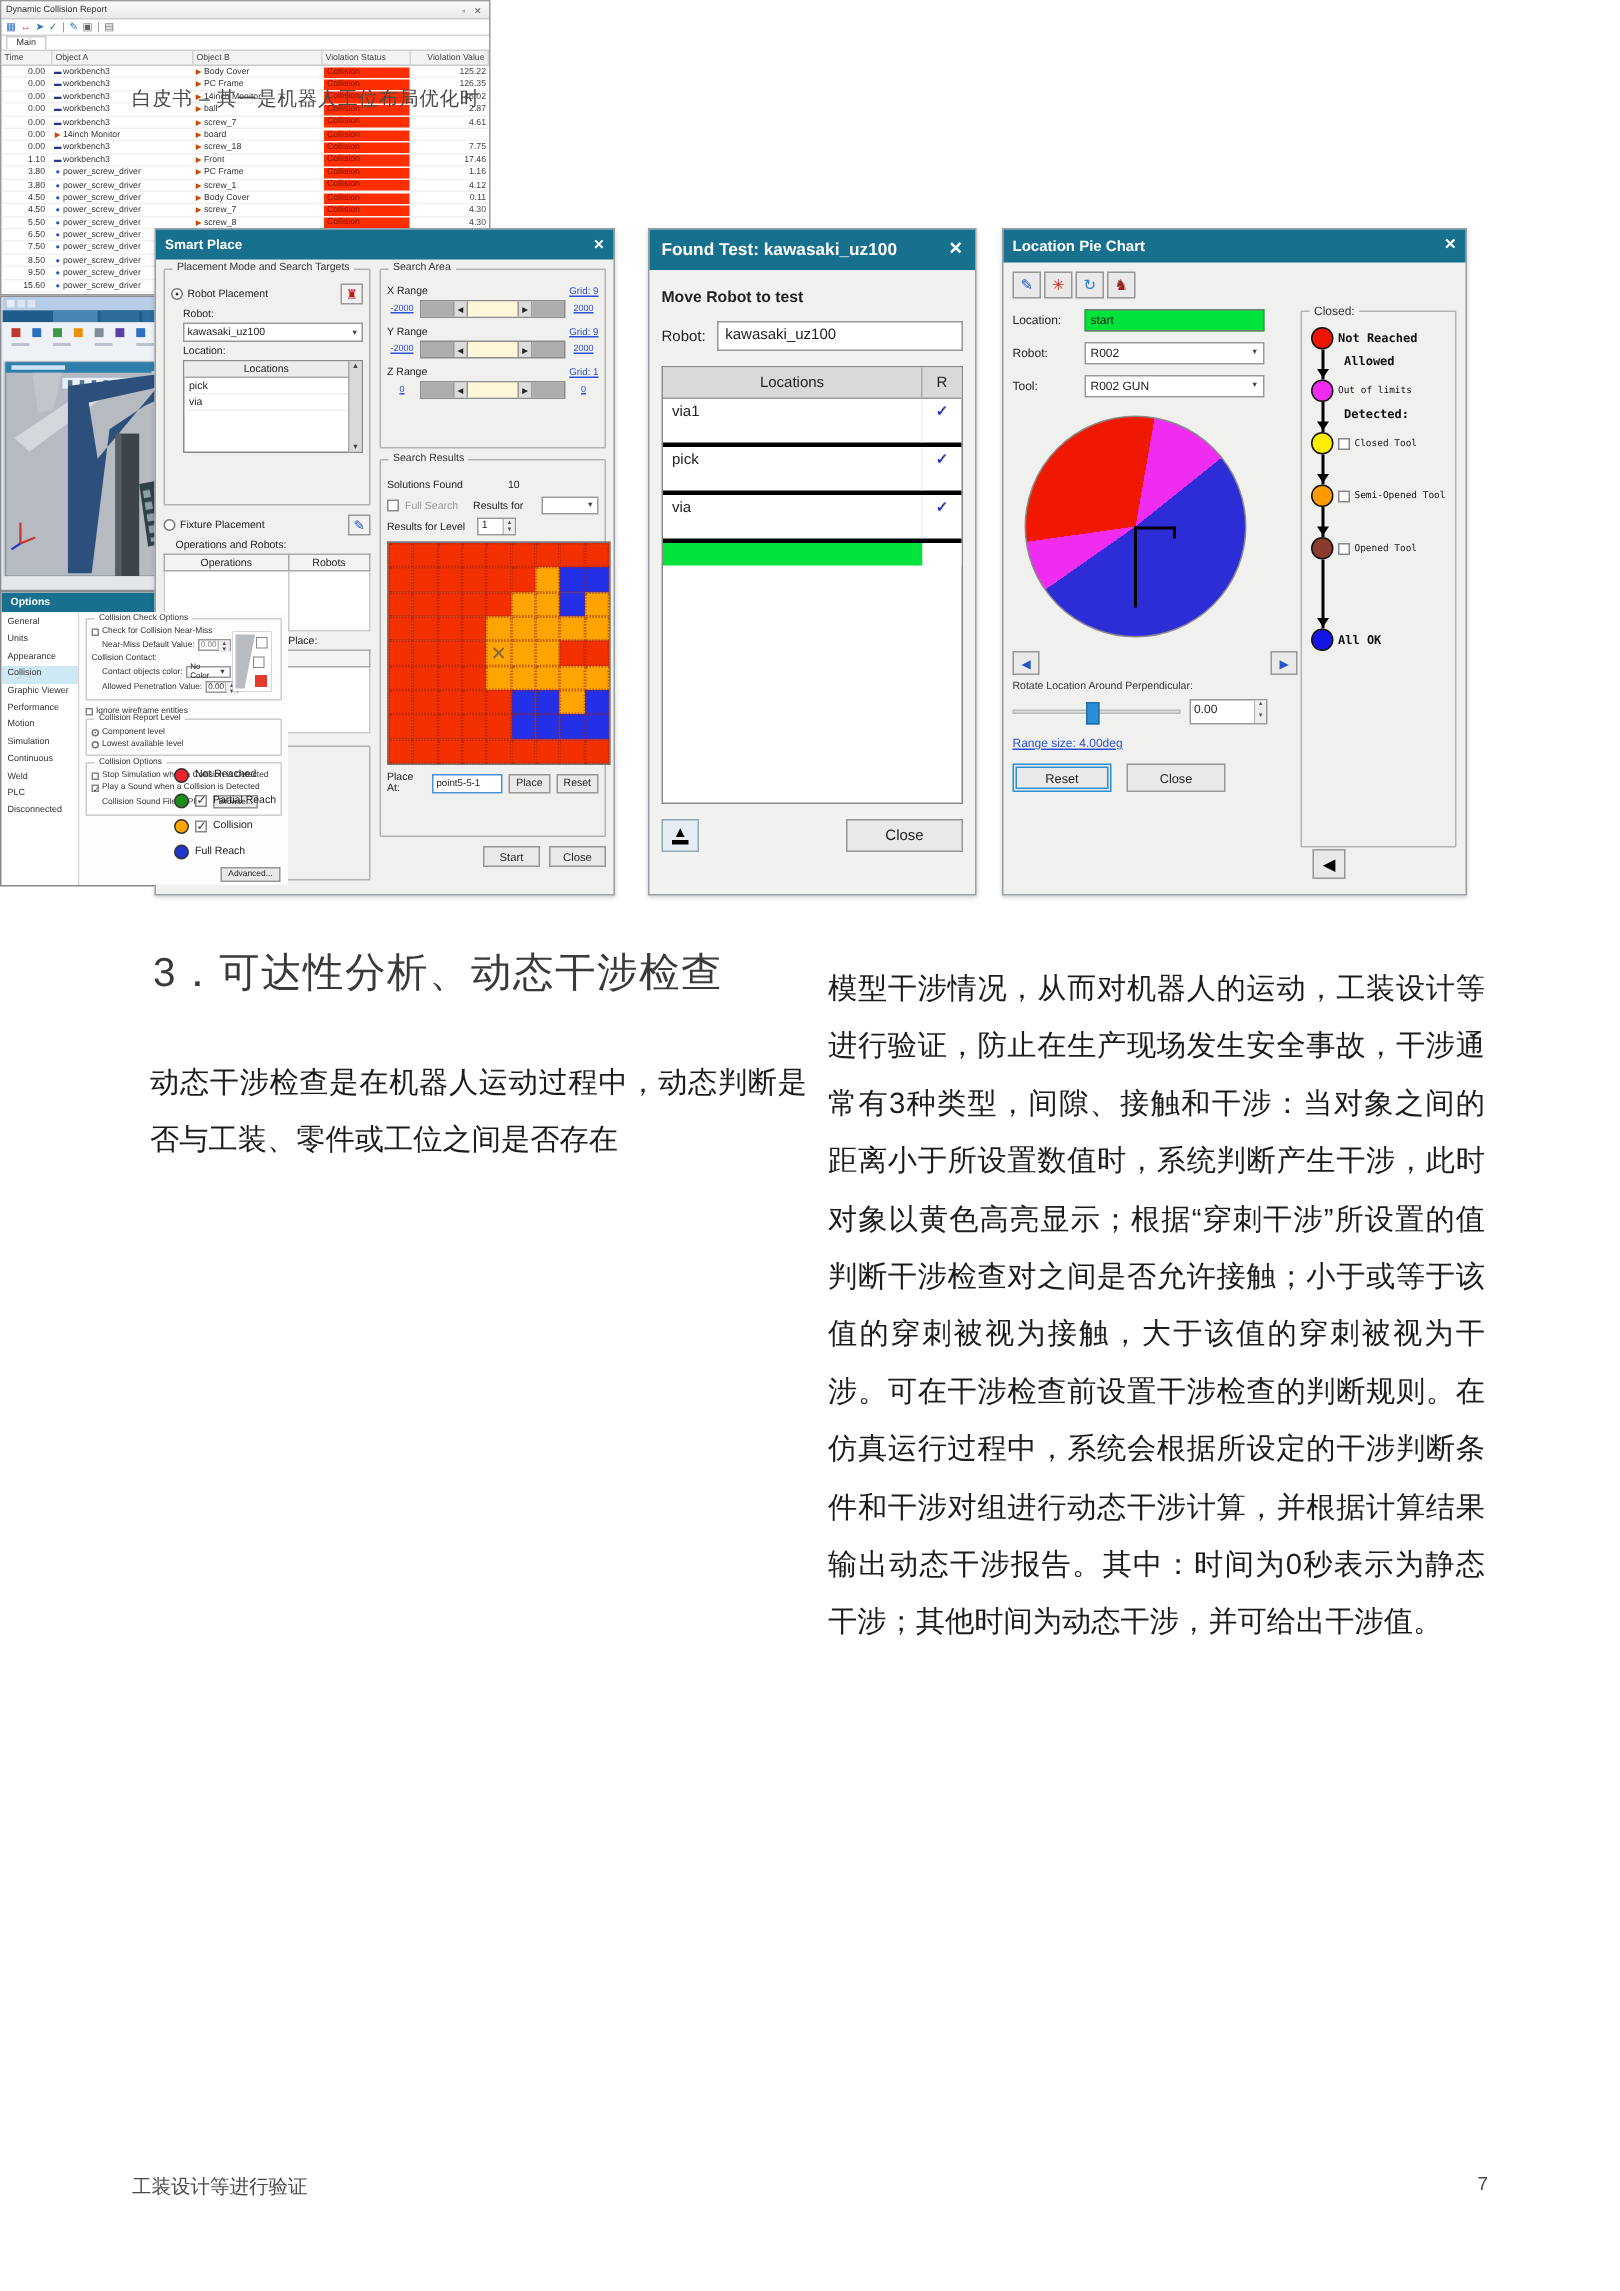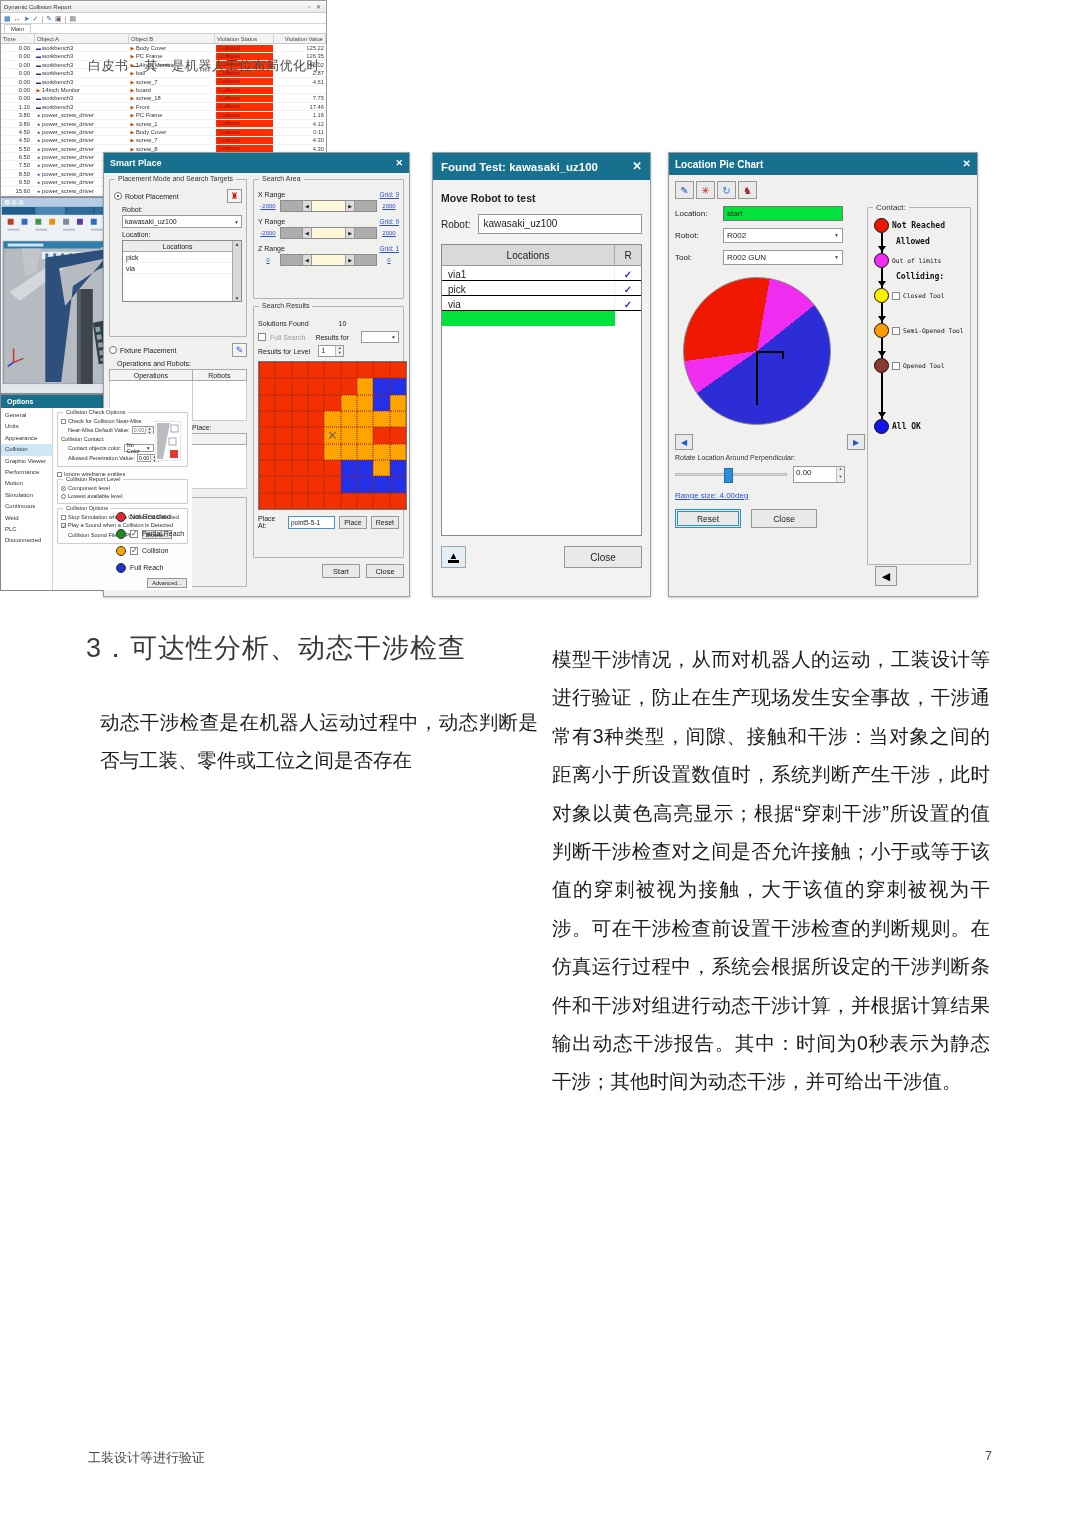--- a/index.html
+++ b/index.html
@@ -2,21 +2,21 @@
 <html><head>
 <meta charset="utf-8">
 <style>
 *{box-sizing:border-box;margin:0;padding:0}
 html,body{background:#fff}
 body{font-family:"Liberation Sans",sans-serif}
 .page{position:relative;width:1080px;height:1527px;background:#fff;margin:0 auto;overflow:hidden}
 .hdr{position:absolute;left:88px;top:57px;font-size:13px;color:#4a4a4a;letter-spacing:.5px}
 .ftr{position:absolute;left:88px;top:1449px;font-size:13px;color:#4a4a4a}
 .pgnum{position:absolute;right:88px;top:1449px;font-size:12.5px;color:#4a4a4a}
-.h2{position:absolute;left:86px;top:630px;font-size:27px;color:#3a3a3a;letter-spacing:1px}
+.h2{position:absolute;left:102px;top:630px;font-size:27px;color:#3a3a3a;letter-spacing:1px}
 .colL{position:absolute;left:100px;top:703px;width:438px;font-size:19.5px;line-height:38.4px;color:#1c1c1c;text-align:justify}
 .colR{position:absolute;left:552px;top:640px;width:438px;font-size:19.5px;line-height:38.4px;color:#1c1c1c;text-align:justify}
 .colL p+p{margin-top:37px}
 
 .dlg{position:absolute;background:#f0f0ef;border:1px solid #98a0a6;box-shadow:0 1px 3px rgba(0,0,0,.22)}
 .tbar{background:#16708e;color:#fff;display:flex;align-items:center;justify-content:space-between;padding:0 6px;font-weight:bold}
 .xbtn{cursor:pointer;font-weight:bold;line-height:1}
 .grp{border:1px solid #b3b3b3;position:relative;border-radius:1px}
 .grp>.cap{position:absolute;top:-5px;left:5px;background:#f0f0ef;padding:0 3px;font-size:7px;color:#333;white-space:nowrap}
 .btn{background:#e9e9e9;border:1px solid #979797;display:inline-flex;align-items:center;justify-content:center;color:#222;cursor:pointer}
@@ -80,21 +80,21 @@
 #rt{left:432px;top:152px;width:219px;height:445px;background:#f2f2f1}
 #rt .tbar{height:27px;font-size:11.5px;padding:0 8px}
 #rt .body{padding:8px;font-size:10px;color:#222}
 #rt .sub{font-weight:bold;margin:4px 0 10px 0;font-size:10.5px}
 #rt .rrow{display:flex;align-items:center;gap:8px}
 #rt .rinp{flex:1;height:20px;background:#fff;border:1px solid #959595;line-height:18px;padding-left:4px}
 #rt .tab{margin-top:10px;border:1px solid #8a8a8a;background:#fff;height:292px;display:flex;flex-direction:column}
 #rt .thead{display:flex;background:#d9d9d9;border-bottom:1px solid #999;height:21px;line-height:21px;text-align:center}
 #rt .tn{flex:1;border-right:1px solid #aaa}
 #rt .tr{width:26px}
-#rt .rt-row{display:flex;height:15px;line-height:17.5px;border-bottom:1px solid #000000}
+#rt .rt-row{display:flex;height:32px;line-height:17.5px;border-bottom:3px solid #000000}
 #rt .rt-name{flex:1;padding-left:6px;border-right:1px solid #f0f0f0}
 #rt .rt-r{width:26px;text-align:center;color:#2233cc;font-weight:bold}
 #rt .selrow{display:flex;height:15px}
 #rt .selname{flex:1}
 #rt .selr{width:26px;background:#fff}
 #rt .brow{display:flex;justify-content:space-between;align-items:center;margin-top:10px}
 #rt .upbtn{width:25px;height:22px;background:#e7eef3;border:1px solid #93a8b5;display:flex;align-items:center;justify-content:center}
 #rt .up-icon{font-size:10px;color:#000;border-bottom:3px solid #000;line-height:9px;padding:0 1px}
 #rt .close{width:78px;height:22px;font-size:10px}
 
@@ -554,35 +554,35 @@
               <span>▼</span>
             </span>
         </span>
       </div>
       <span class="link step">Range size: 4.00deg</span>
       <div class="pbrow">
         <span class="btn focus">Reset</span>
         <span class="btn">Close</span>
       </div>
       <div class="grp leggrp">
-        <span class="cap">Contact:</span>
+        <span class="cap">Closed:</span>
         <div id="pie-legend">
             <div class="pl-node b">
               <span class="pl-circ" style="background: rgb(238, 21, 0);"></span>
               <span class="pl-lab">Not Reached</span>
             </div>
             <div class="pl-edge">
               <span class="pl-elab">Allowed</span>
             </div>
             <div class="pl-node">
               <span class="pl-circ" style="background: rgb(240, 44, 240);"></span>
               <span class="pl-lab">Out of limits</span>
             </div>
             <div class="pl-edge">
-              <span class="pl-elab">Colliding:</span>
+              <span class="pl-elab">Detected:</span>
             </div>
             <div class="pl-node">
               <span class="pl-circ" style="background: rgb(255, 238, 0);"></span>
               <span class="cbx"></span>
               <span class="pl-lab">Closed Tool</span>
             </div>
             <div class="pl-edge"></div>
             <div class="pl-node">
               <span class="pl-circ dotted" style="background: rgb(255, 154, 0);"></span>
               <span class="cbx"></span>

